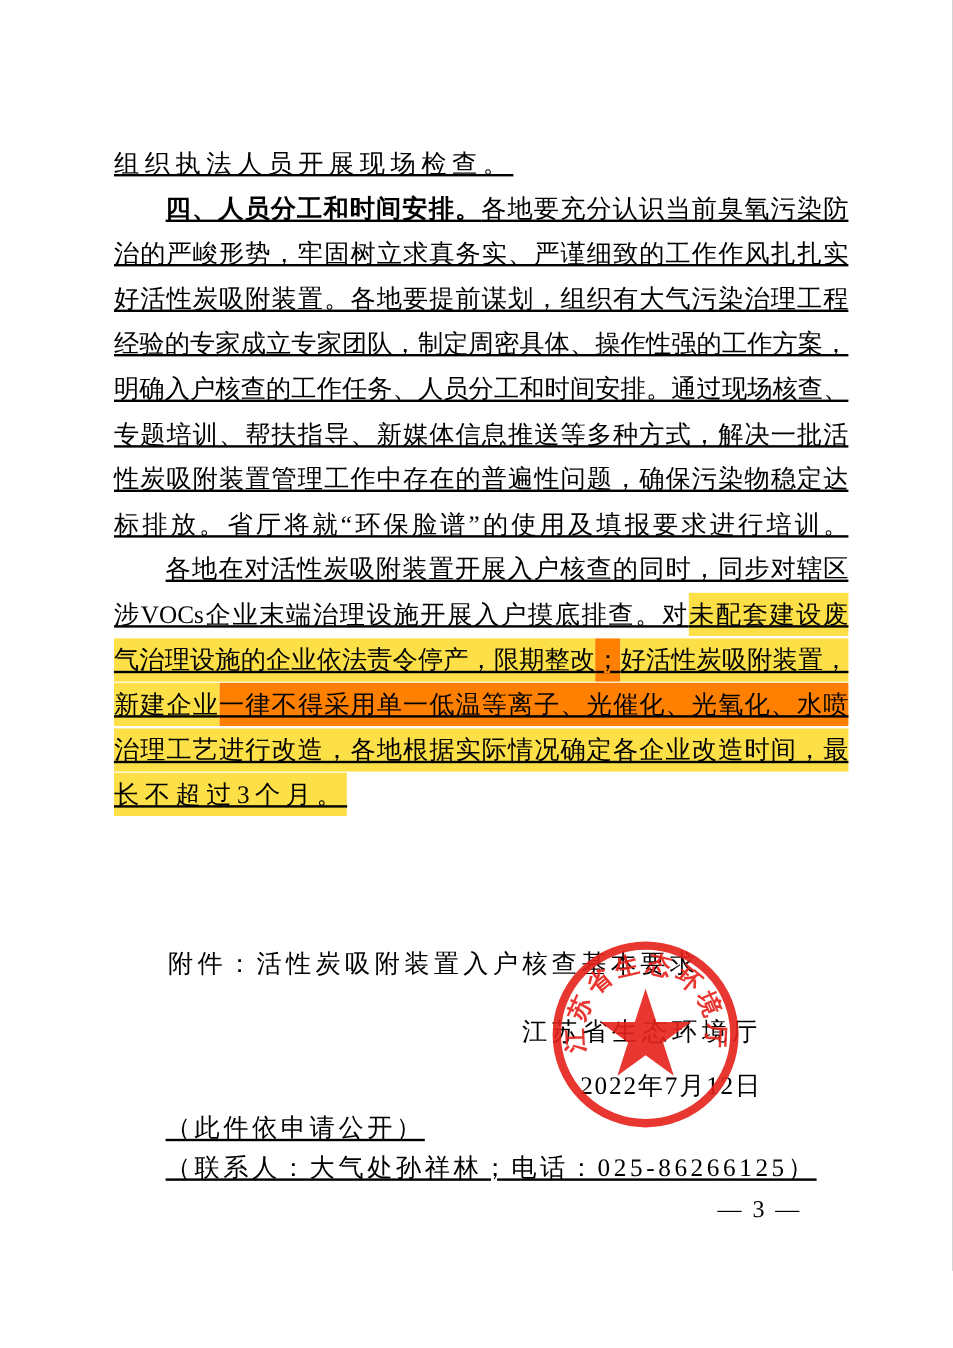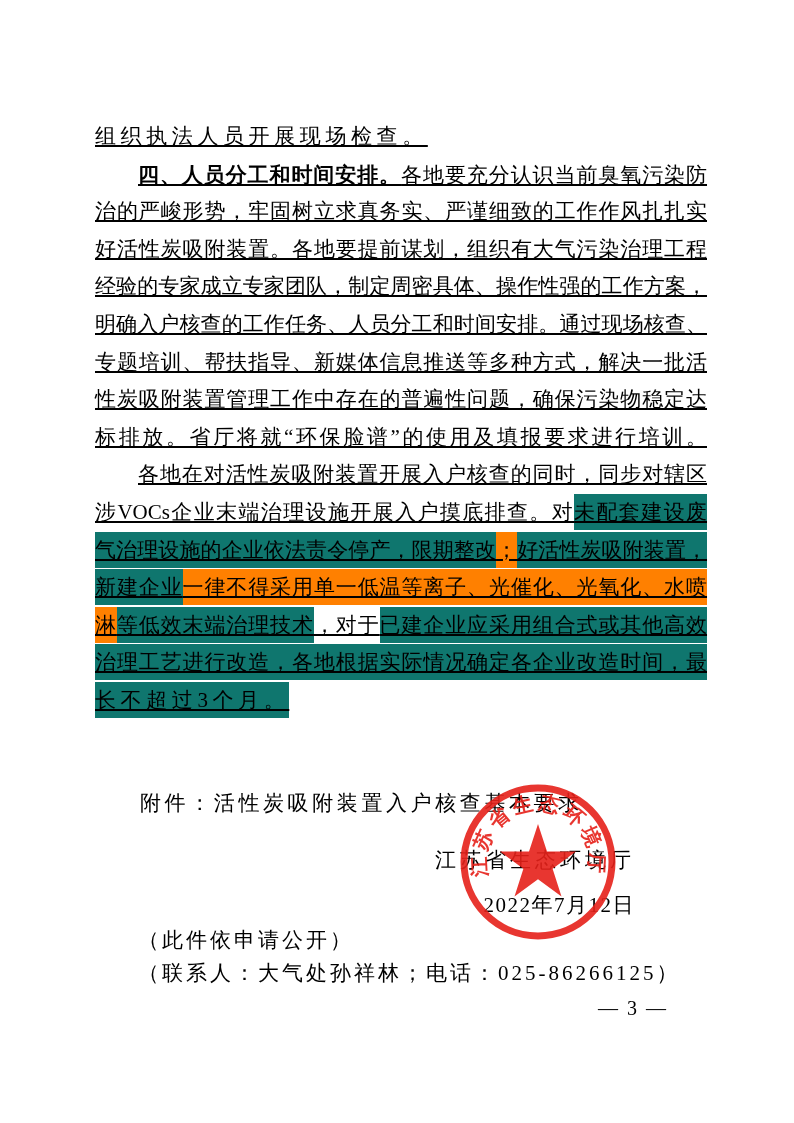--- a/index.html
+++ b/index.html
@@ -23,39 +23,39 @@
     white-space:normal;
     text-decoration:underline;
   }
   .line.nj{text-align:left;text-align-last:left;letter-spacing:4.6px;}
   .line.ind{text-indent:43px;}
   .sg{padding:0;}
   .bold-head{
     font-weight:bold;
     font-family:"Liberation Sans","DejaVu Sans",sans-serif;
   }
-  .hl-y{background:#0f766e;padding:6px 0;}
+  .hl-y{background:#fde047;padding:6px 0;}
   .hl-o{background:#FF8000;padding:6px 0;}
   .attachment{
     position:absolute;left:140px;top:789px;z-index:2;
     font-size:21px;letter-spacing:3.6px;
   }
   .sig-agency{
     position:absolute;left:95px;top:846px;width:540px;z-index:2;
     text-align:right;font-size:21px;letter-spacing:4px;
     text-shadow:1px 1px 0 #fff,-1px -1px 0 #fff,1px -1px 0 #fff,-1px 1px 0 #fff;
   }
   .sig-date{
     position:absolute;left:95px;top:891px;width:540px;z-index:2;
     text-align:right;font-size:21px;letter-spacing:1.5px;
     text-shadow:1px 1px 0 #fff,-1px -1px 0 #fff,1px -1px 0 #fff,-1px 1px 0 #fff;
   }
   .note{
     position:absolute;left:138px;z-index:2;
-    font-size:21px;letter-spacing:3px;
+    font-size:21px;letter-spacing:3px;text-decoration:underline;
   }
   .note-1{top:926px;}
   .note-2{top:959px;}
   .page-footer{
     position:absolute;left:598px;top:997px;z-index:2;
     font-size:20px;letter-spacing:2px;
   }
   .seal{
     position:absolute;left:456px;top:780px;z-index:3;
     opacity:0.9;pointer-events:none;
@@ -77,21 +77,20 @@
     <div class="line"><span class="sg">好活性炭吸附装置。各地要提前谋划，组织有大气污染治理工程</span></div>
     <div class="line"><span class="sg">经验的专家成立专家团队，制定周密具体、操作性强的工作方案，</span></div>
     <div class="line"><span class="sg">明确入户核查的工作任务、人员分工和时间安排。通过现场核查、</span></div>
     <div class="line"><span class="sg">专题培训、帮扶指导、新媒体信息推送等多种方式，解决一批活</span></div>
     <div class="line"><span class="sg">性炭吸附装置管理工作中存在的普遍性问题，确保污染物稳定达</span></div>
     <div class="line"><span class="sg">标排放。省厅将就“环保脸谱”的使用及填报要求进行培训。</span></div>
     <div class="line ind"><span class="sg">各地在对活性炭吸附装置开展入户核查的同时，同步对辖区</span></div>
     <div class="line"><span class="sg">涉VOCs企业末端治理设施开展入户摸底排查。对</span><span class="sg hl-y">未配套建设废</span></div>
     <div class="line"><span class="sg hl-y">气治理设施的企业依法责令停产，限期整改</span><span class="sg hl-o">；</span><span class="sg hl-y">好活性炭吸附装置，</span></div>
     <div class="line"><span class="sg hl-y">新建企业</span><span class="sg hl-o">一律不得采用单一低温等离子、光催化、光氧化、水喷</span></div>
-    <div class="line"><span class="sg hl-o">淋</span><span class="sg hl-y">等低效末端治理技术</span><span class="sg">，对于</span><span class="sg hl-y">已建企业应采用组合式或其他高效</span></div>
     <div class="line"><span class="sg hl-y">治理工艺进行改造，各地根据实际情况确定各企业改造时间，最</span></div>
     <div class="line nj"><span class="sg hl-y">长不超过3个月。</span></div>
   </div>
 
   <div class="attachment">附件：活性炭吸附装置入户核查基本要求</div>
 
   <div class="sig-agency">江苏省生态环境厅</div>
   <div class="sig-date">2022年7月12日</div>
 
   <div class="note note-1">（此件依申请公开）</div>

